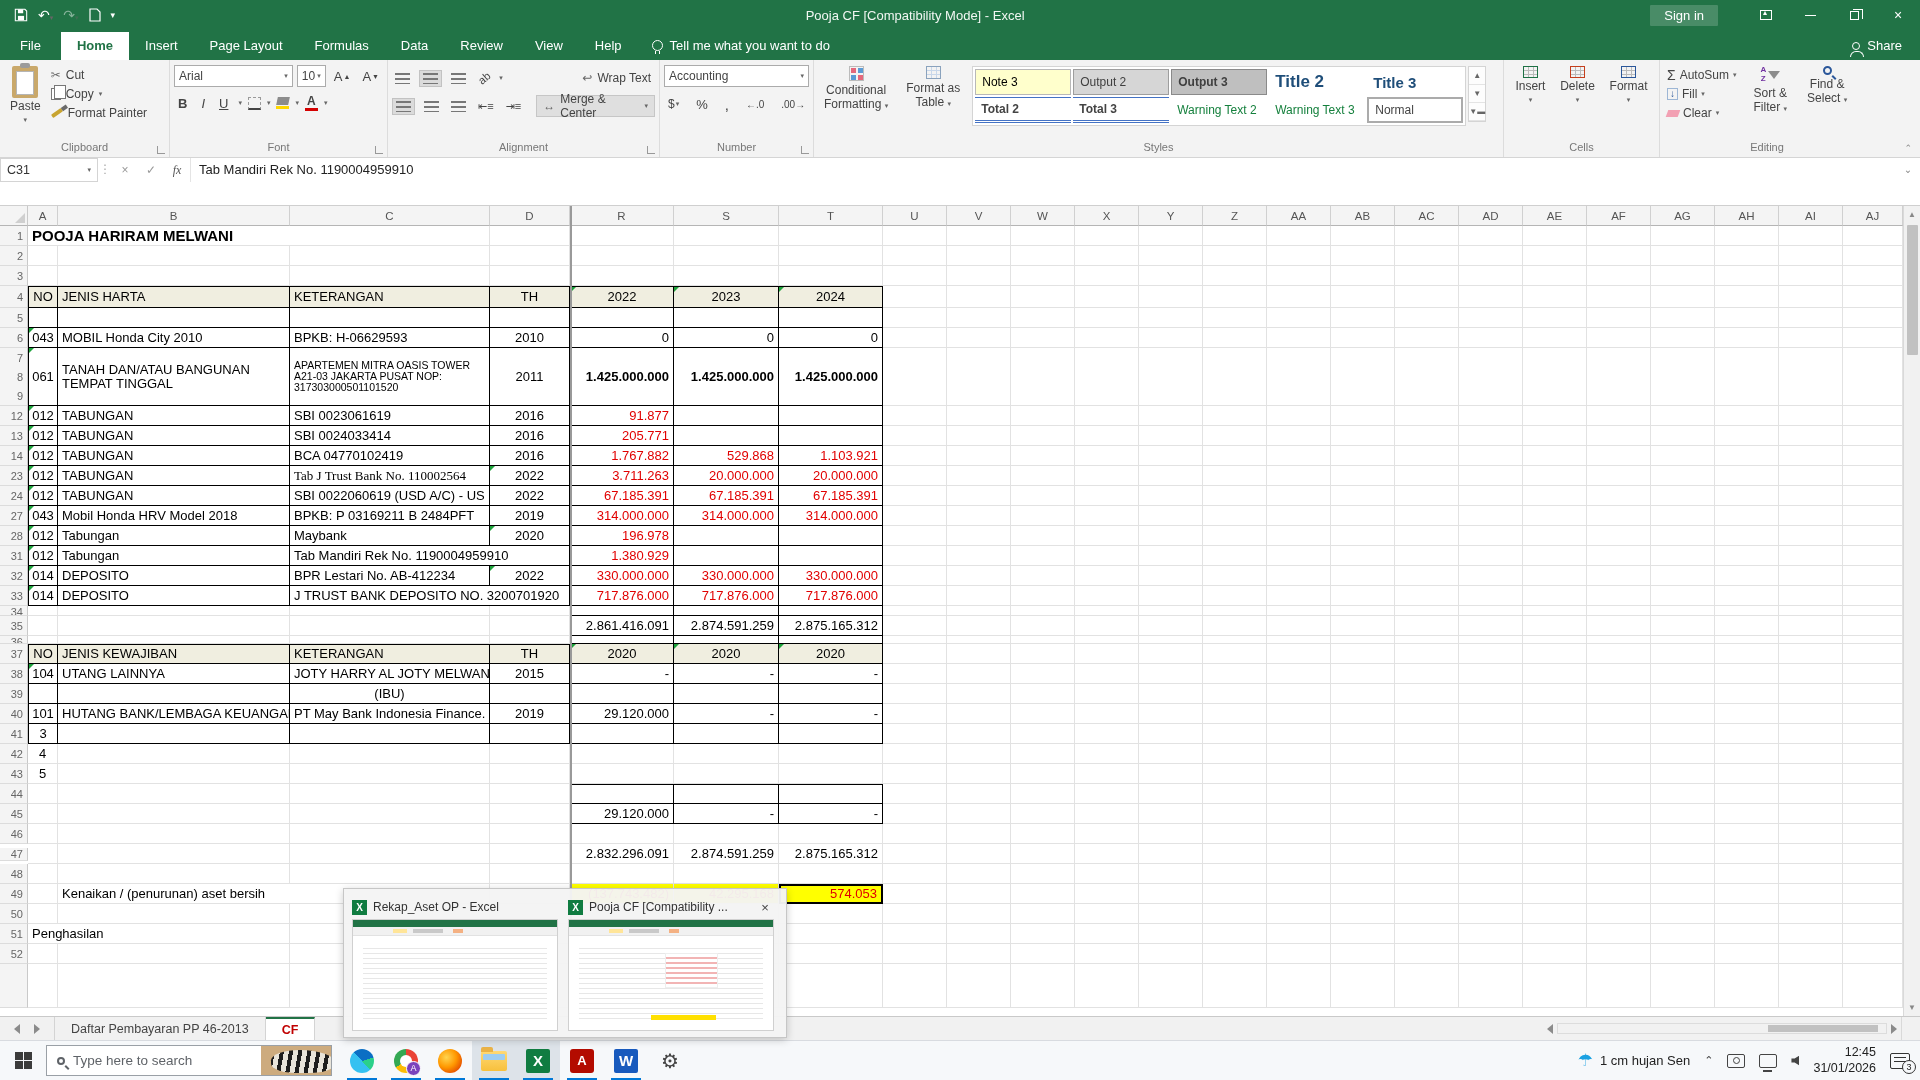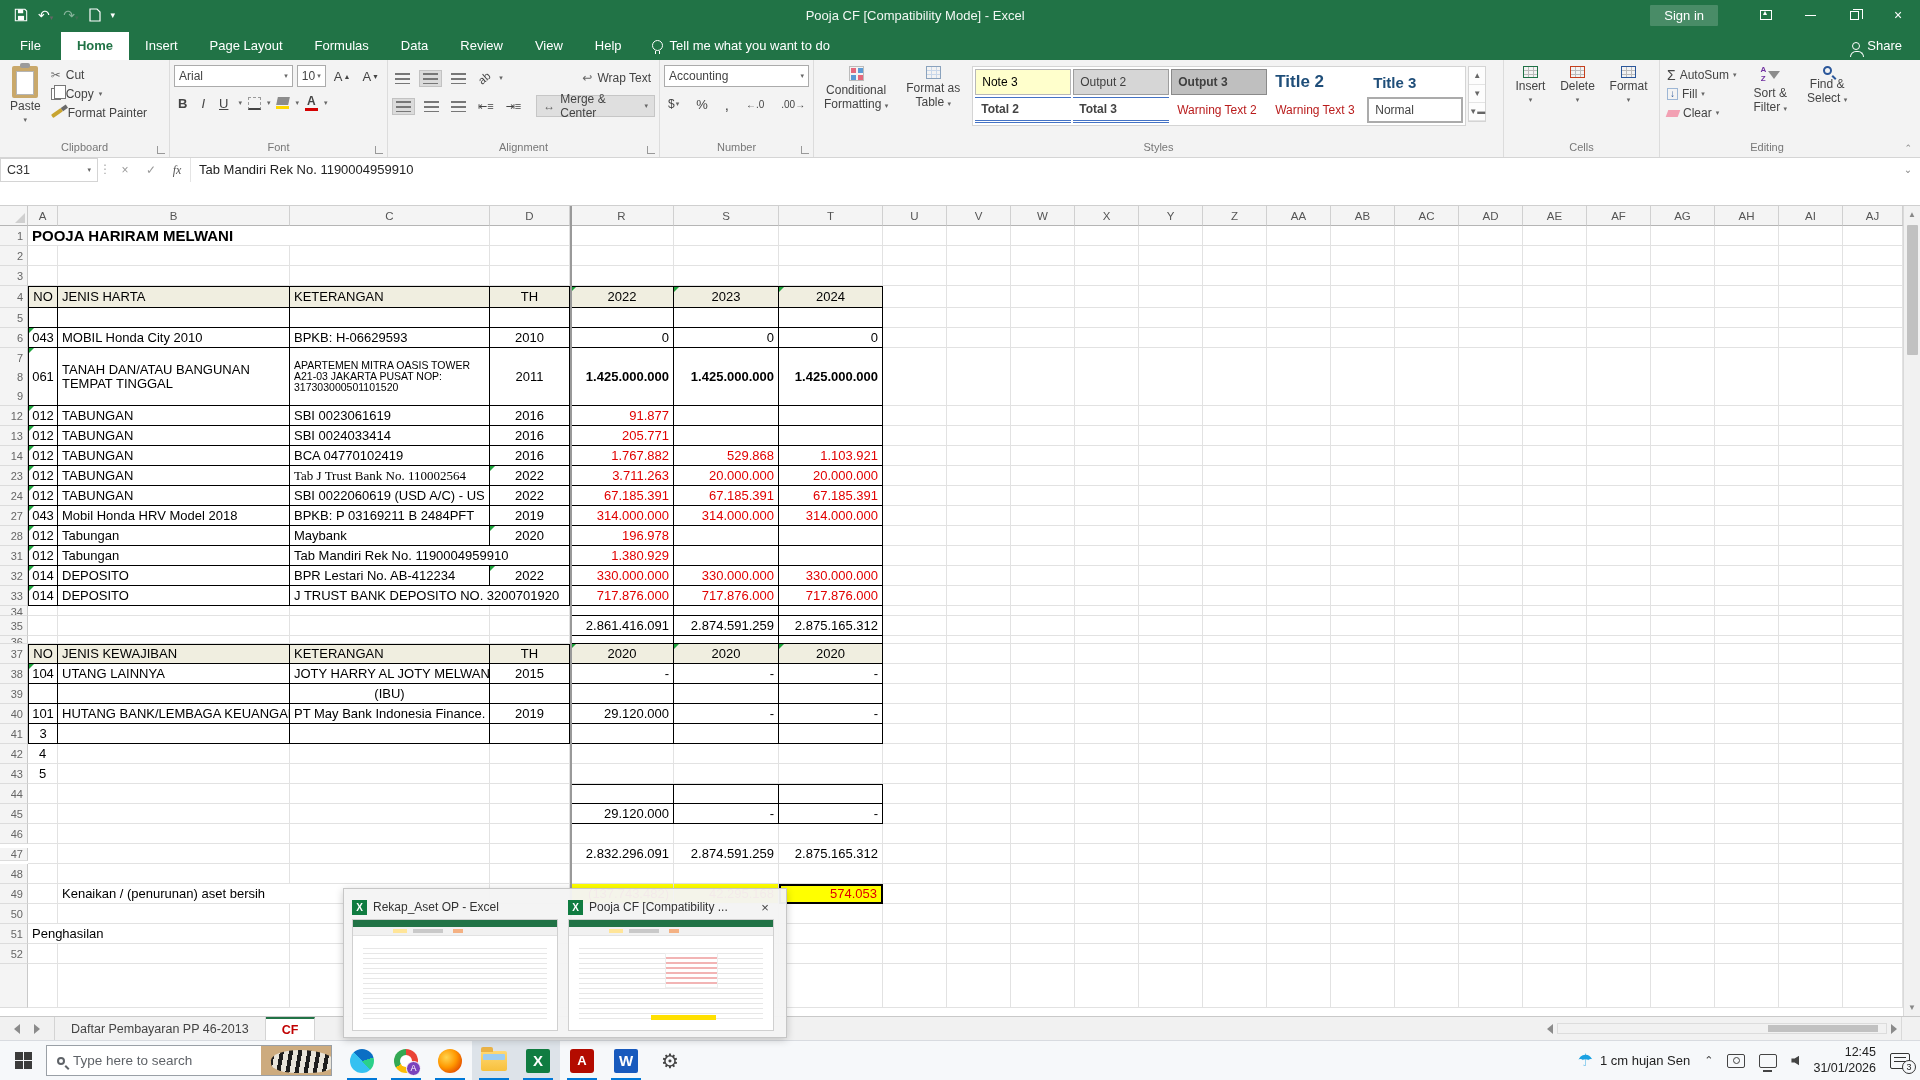--- a/index.html
+++ b/index.html
@@ -59,21 +59,21 @@
   .mergebtn{background:#dfdfdf;border:1px solid #c6c6c6;font-size:12px;display:flex;align-items:center;gap:5px;padding:2px 6px;height:22px}
   .galwrap{display:flex;align-items:flex-start;gap:2px;padding-top:4px}
   .gallery{background:#fff;border:1px solid #d4d4d4;display:grid;grid-template-columns:repeat(5,96px);grid-auto-rows:26px;gap:2px 2px;padding:2px}
   .gitem{display:flex;align-items:center;padding:0 6px;font-size:12px;white-space:nowrap;overflow:hidden}
   .g-note{background:#ffffcc;border:1px solid #b8b8b8;color:#000}
   .g-out2{background:#d6d6d6;border:1px solid #9e9e9e;color:#3f3f3f}
   .g-out3{background:#bfbfbf;border:1px solid #8a8a8a;color:#3f3f3f;font-weight:bold}
   .g-t2{color:#1f4e79;font-weight:bold;font-size:17px}
   .g-t3{color:#1f4e79;font-weight:bold;font-size:15px}
   .g-tot{font-weight:bold;border-top:1px solid #4472c4;border-bottom:3px double #4472c4}
-  .g-warn{color:#b91c1c}
+  .g-warn{color:#15803d}
   .g-norm{border:2px solid #ababab;background:#fff}
   .galscroll{display:flex;flex-direction:column;border:1px solid #d4d4d4;background:#fdfdfd}
   .galscroll span{width:16px;height:18px;display:flex;align-items:center;justify-content:center;font-size:8px;color:#666;border-bottom:1px solid #e4e4e4}
   .ic-grid{width:15px;height:13px;border:1px solid #8aa2bd;background:repeating-linear-gradient(90deg,transparent 0 4px,#c8d7ea 4px 5px),repeating-linear-gradient(to bottom,transparent 0 3px,#c8d7ea 3px 4px);display:inline-block}
   .ic-cf{width:15px;height:15px;display:inline-block;border:1px solid #bbb;background:linear-gradient(#e4687c,#e4687c) 1px 1px/5px 5px no-repeat,linear-gradient(#5b9bd5,#5b9bd5) 8px 1px/5px 5px no-repeat,linear-gradient(#5b9bd5,#5b9bd5) 1px 8px/5px 5px no-repeat,linear-gradient(#e4687c,#e4687c) 8px 8px/5px 5px no-repeat}
   .ic-tbl{width:15px;height:12px;border:1px solid #777;display:inline-block;background:repeating-linear-gradient(90deg,transparent 0 4px,#bbb 4px 5px),repeating-linear-gradient(to bottom,transparent 0 3px,#bbb 3px 4px)}
   .ic-tbl.grnE{border-color:#1e7145}.ic-tbl.redE{border-color:#c43e1c}.ic-tbl.bluE{border-color:#2b579a}
   .mag{width:9px;height:9px;border:2px solid #2b579a;border-radius:50%;position:relative;display:inline-block}
   .mag::after{content:"";position:absolute;width:2px;height:5px;background:#2b579a;transform:rotate(-45deg);left:8px;top:7px}
   .az{display:inline-flex;flex-direction:column;font-size:8px;font-weight:bold;color:#7030a0;line-height:1.1}

